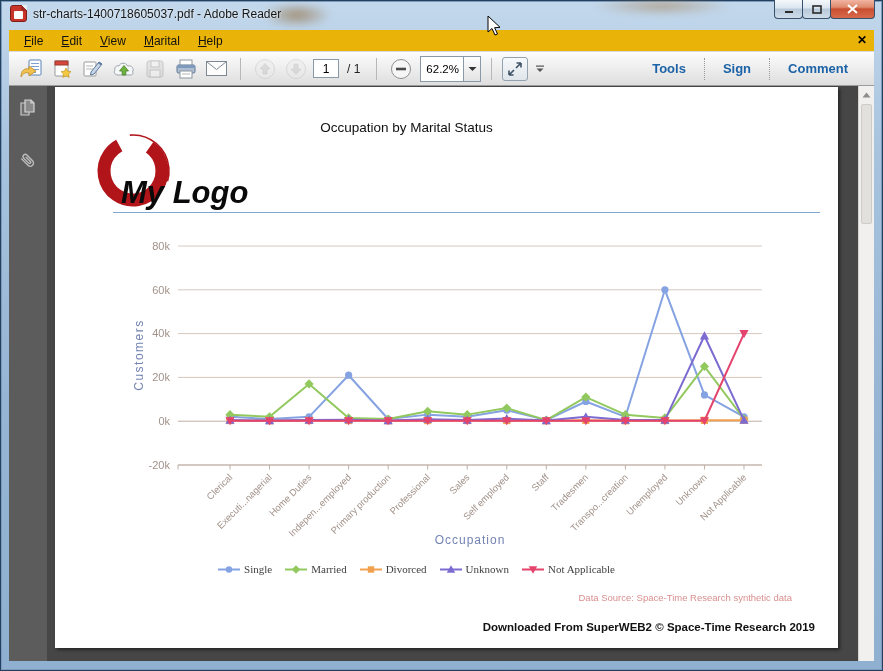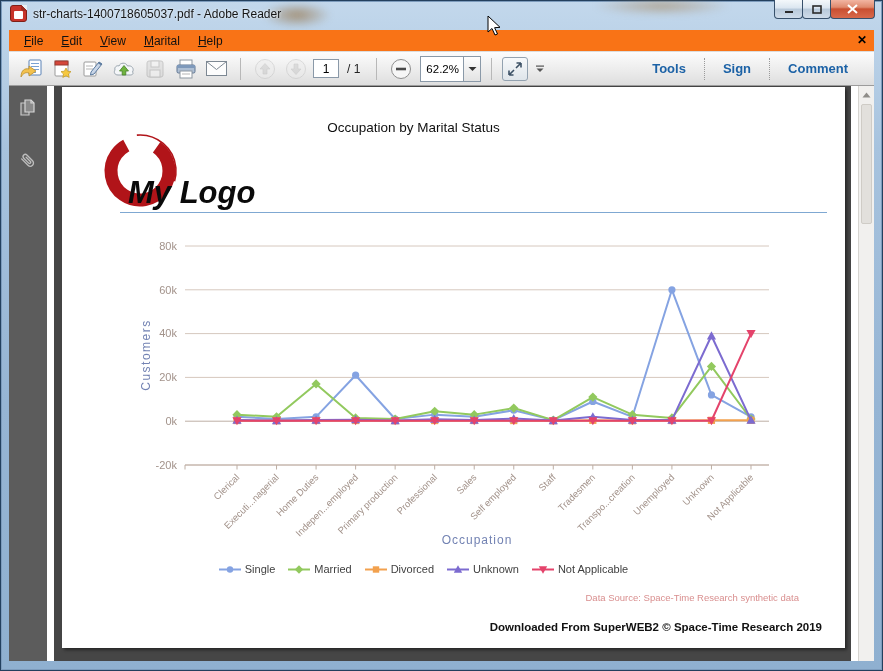--- a/index.html
+++ b/index.html
@@ -29,21 +29,21 @@
   .win-btn.close { width:45px; background:linear-gradient(180deg,#f2b5a2 0%,#e08a6e 40%,#c94f31 50%,#d8694b 100%); color:#fff; }
   .win-btn svg { display:block; }
 
   
   .cursor { position:absolute; left:487px; top:16px; z-index:50; pointer-events:none; }
 
   
   .app-body { position:absolute; left:9px; right:9px; top:30px; bottom:10px; display:flex; flex-direction:column;
     background:#fff; box-shadow:0 0 0 1px #4f6preserve5a; }
 
-  .menubar { height:22px; background:#f97316; border-bottom:1px solid #dcdcdc; display:flex; align-items:center; padding-left:6px; position:relative; }
+  .menubar { height:22px; background:#eab308; border-bottom:1px solid #dcdcdc; display:flex; align-items:center; padding-left:6px; position:relative; }
   .menu-item { display:inline-block; font-size:12px; color:#111; padding:3px 9px; cursor:default; }
   .menu-item::first-letter { text-decoration:underline; }
   .menu-close { position:absolute; right:7px; top:3px; font-size:12px; font-weight:bold; color:#000; line-height:14px; }
 
   .toolbar { height:34px; background:linear-gradient(180deg,#fcfcfc 0%,#ececec 55%,#dedede 100%);
     border-bottom:1px solid #9c9c9c; display:flex; align-items:center; padding:0 8px; gap:4px; }
   .tbtn { width:27px; height:26px; display:flex; align-items:center; justify-content:center; border-radius:3px; }
   .tbtn.disabled { opacity:.45; filter:grayscale(1); }
   .tsep { width:1px; height:22px; background:#b8b8b8; margin:0 6px; }
   .page-box { width:26px; height:19px; border:1px solid #8a99a8; background:#fff; font-size:12px; text-align:center; color:#000; }
@@ -52,37 +52,37 @@
   .zoom-val { width:44px; border:1px solid #8a99a8; background:#fff; font-size:11.5px; color:#000; display:flex; align-items:center; padding-left:5px; }
   .zoom-drop { width:17px; border:1px solid #8a99a8; border-left:none; background:linear-gradient(180deg,#fdfdfd,#e3e3e3);
     display:flex; align-items:center; justify-content:center; }
   .fit-btn { width:26px; height:24px; border:1px solid #93a2b0; border-radius:3px;
     background:linear-gradient(180deg,#f7f9fb,#dfe5ea); display:flex; align-items:center; justify-content:center; }
   .chev-btn { width:16px; height:24px; display:flex; align-items:center; justify-content:center; }
   .right-group { margin-left:auto; display:flex; align-items:center; }
   .panel-link { font-size:13px; font-weight:bold; color:#1c62a6; padding:0 18px; }
   .dot-sep { height:22px; border-left:1px dotted #9a9a9a; }
 
-  .content { flex:1; display:flex; min-height:0;gap:7px; }
+  .content { flex:1; display:flex; min-height:0; }
   .sidebar { width:38px; background:#5c5c5c; display:flex; flex-direction:column; align-items:center; padding-top:10px; gap:26px; }
   .side-btn { width:26px; height:26px; display:flex; align-items:center; justify-content:center; border-radius:3px; }
   .docpane { flex:1; background:#464646; position:relative; overflow:hidden; }
   .page { position:absolute; left:8px; top:1px; width:783px; height:561px; background:#ffffff; box-shadow:2px 2px 3px rgba(0,0,0,.45); }
   .scrollbar { width:16px; background:#f1f0ee; border-left:1px solid #d6d4d0; position:relative; }
   .sb-up { position:absolute; top:2px; left:1px; width:13px; height:13px; display:flex; align-items:center; justify-content:center; }
   .sb-thumb { position:absolute; top:18px; left:2px; width:11px; height:120px; background:#e2e0dc; border:1px solid #cfccc6; border-radius:2px; }
 
   
   .doc-title { position:absolute; left:0; right:80px; top:33px; text-align:center; font-size:13.5px; color:#101010; }
   .doc-subtitle { position:absolute; left:0; right:80px; top:96px; text-align:center; font-size:13.5px; color:#101010; }
   .logo { position:absolute; left:30px; top:44px; }
   .blue-rule { position:absolute; left:58px; top:125px; width:707px; border-top:1.5px solid #7fa8d2; }
   .chart-svg { position:absolute; left:0px; top:150px; }
   .chart-legend { position:absolute; left:0; right:60px; top:476px; display:flex; justify-content:center; align-items:center; gap:13px; }
-  .legend-item { display:flex; align-items:center; gap:4px; font-size:11px; color:#3f3f3f; }
+  .legend-item { display:flex; align-items:center; gap:4px; font-size:11px; color:#3f3f3f;font-family:Liberation Serif, serif; }
   .data-source { position:absolute; right:46px; top:505px; font-size:9.5px; color:#d98f8f; }
   .doc-footer { position:absolute; right:23px; top:534px; font-size:11.5px; font-weight:bold; color:#111; }
 </style>
 </head>
 <body>
 
 <div class="window">
 
   <div class="titlebar">
     <div class="tb-blob1"></div>

